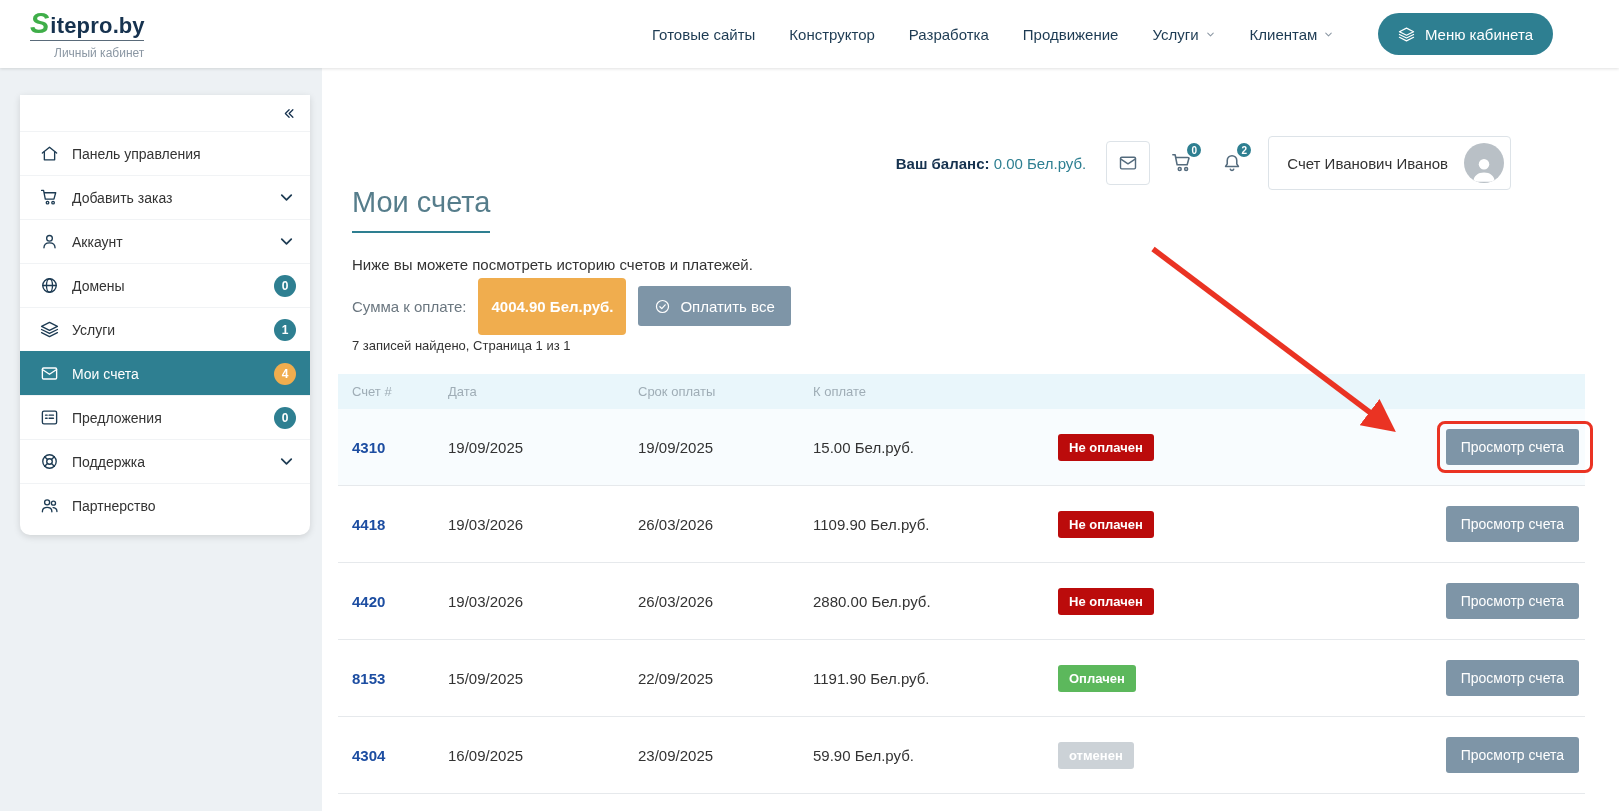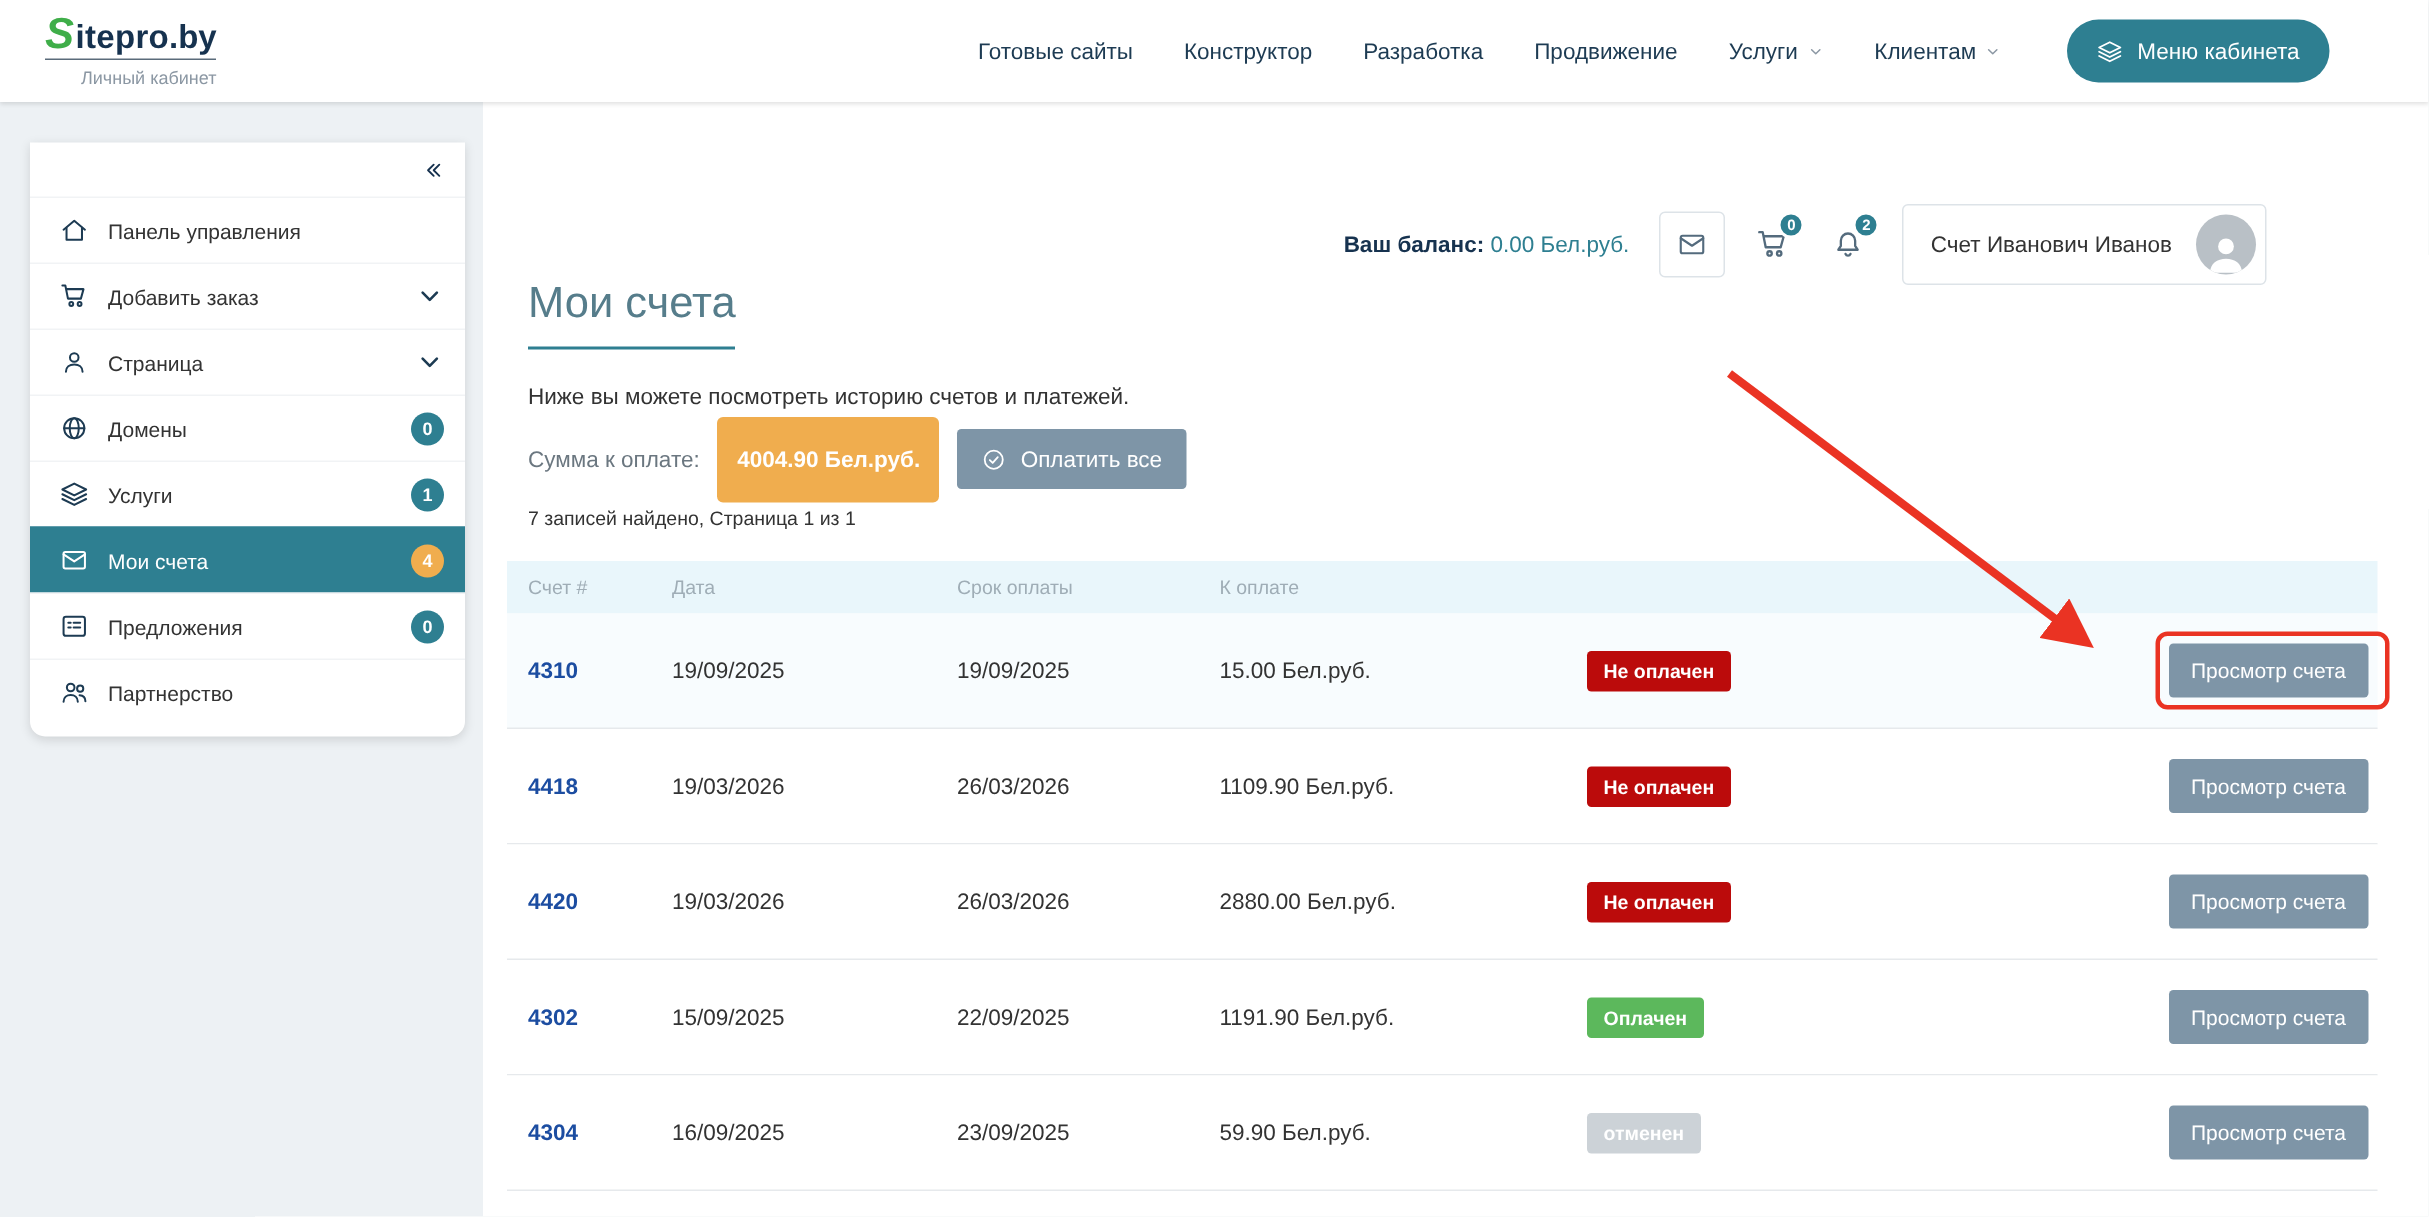--- a/index.html
+++ b/index.html
@@ -249,21 +249,21 @@
           <div class="inv-id">4420</div>
           <div>19/03/2026</div>
           <div>26/03/2026</div>
           <div>2880.00 Бел.руб.</div>
           <div><span class="st st-unpaid">Не оплачен</span></div>
           <div class="action">
             <span class="btnwrap"><button class="view-btn">Просмотр счета</button></span>
           </div>
         </div>
         <div class="t-row">
-          <div class="inv-id">4302</div>
+          <div class="inv-id">8153</div>
           <div>15/09/2025</div>
           <div>22/09/2025</div>
           <div>1191.90 Бел.руб.</div>
           <div><span class="st st-paid">Оплачен</span></div>
           <div class="action">
             <span class="btnwrap"><button class="view-btn">Просмотр счета</button></span>
           </div>
         </div>
         <div class="t-row">
           <div class="inv-id">4304</div>
@@ -313,21 +313,21 @@
           </svg>
         </span>
       </div>
       <div class="sb-item">
         <span class="icn">
           <svg viewBox="0 0 24 24">
             <circle cx="12" cy="8" r="3.6"></circle>
             <path d="M5 20c0-4 3.1-6.2 7-6.2s7 2.2 7 6.2"></path>
           </svg>
         </span>
-        <span class="sb-label">Страница</span>
+        <span class="sb-label">Аккаунт</span>
         <span class="icn sm">
           <svg viewBox="0 0 24 24">
             <polyline points="6,9 12,15 18,9"></polyline>
           </svg>
         </span>
       </div>
       <div class="sb-item">
         <span class="icn">
           <svg viewBox="0 0 24 24">
             <circle cx="12" cy="12" r="8.5"></circle>
@@ -364,20 +364,38 @@
           <svg viewBox="0 0 24 24">
             <rect x="3" y="4" width="18" height="16" rx="2"></rect>
             <line x1="7" y1="9" x2="9" y2="9"></line>
             <line x1="11.5" y1="9" x2="17" y2="9"></line>
             <line x1="7" y1="13" x2="9" y2="13"></line>
             <line x1="11.5" y1="13" x2="17" y2="13"></line>
           </svg>
         </span>
         <span class="sb-label">Предложения</span>
         <span class="badge">0</span>
+      </div>
+      <div class="sb-item">
+        <span class="icn">
+          <svg viewBox="0 0 24 24">
+            <circle cx="12" cy="12" r="8.5"></circle>
+            <circle cx="12" cy="12" r="3.5"></circle>
+            <line x1="5.9" y1="5.9" x2="9.5" y2="9.5"></line>
+            <line x1="14.5" y1="9.5" x2="18.1" y2="5.9"></line>
+            <line x1="14.5" y1="14.5" x2="18.1" y2="18.1"></line>
+            <line x1="5.9" y1="18.1" x2="9.5" y2="14.5"></line>
+          </svg>
+        </span>
+        <span class="sb-label">Поддержка</span>
+        <span class="icn sm">
+          <svg viewBox="0 0 24 24">
+            <polyline points="6,9 12,15 18,9"></polyline>
+          </svg>
+        </span>
       </div>
       <div class="sb-item">
         <span class="icn">
           <svg viewBox="0 0 24 24">
             <circle cx="9" cy="8" r="3.2"></circle>
             <path d="M3 20c0-3.6 2.7-5.6 6-5.6s6 2 6 5.6"></path>
             <circle cx="17" cy="9" r="2.6"></circle>
             <path d="M16.5 14.6c2.9.2 4.9 2 4.9 5"></path>
           </svg>
         </span>

